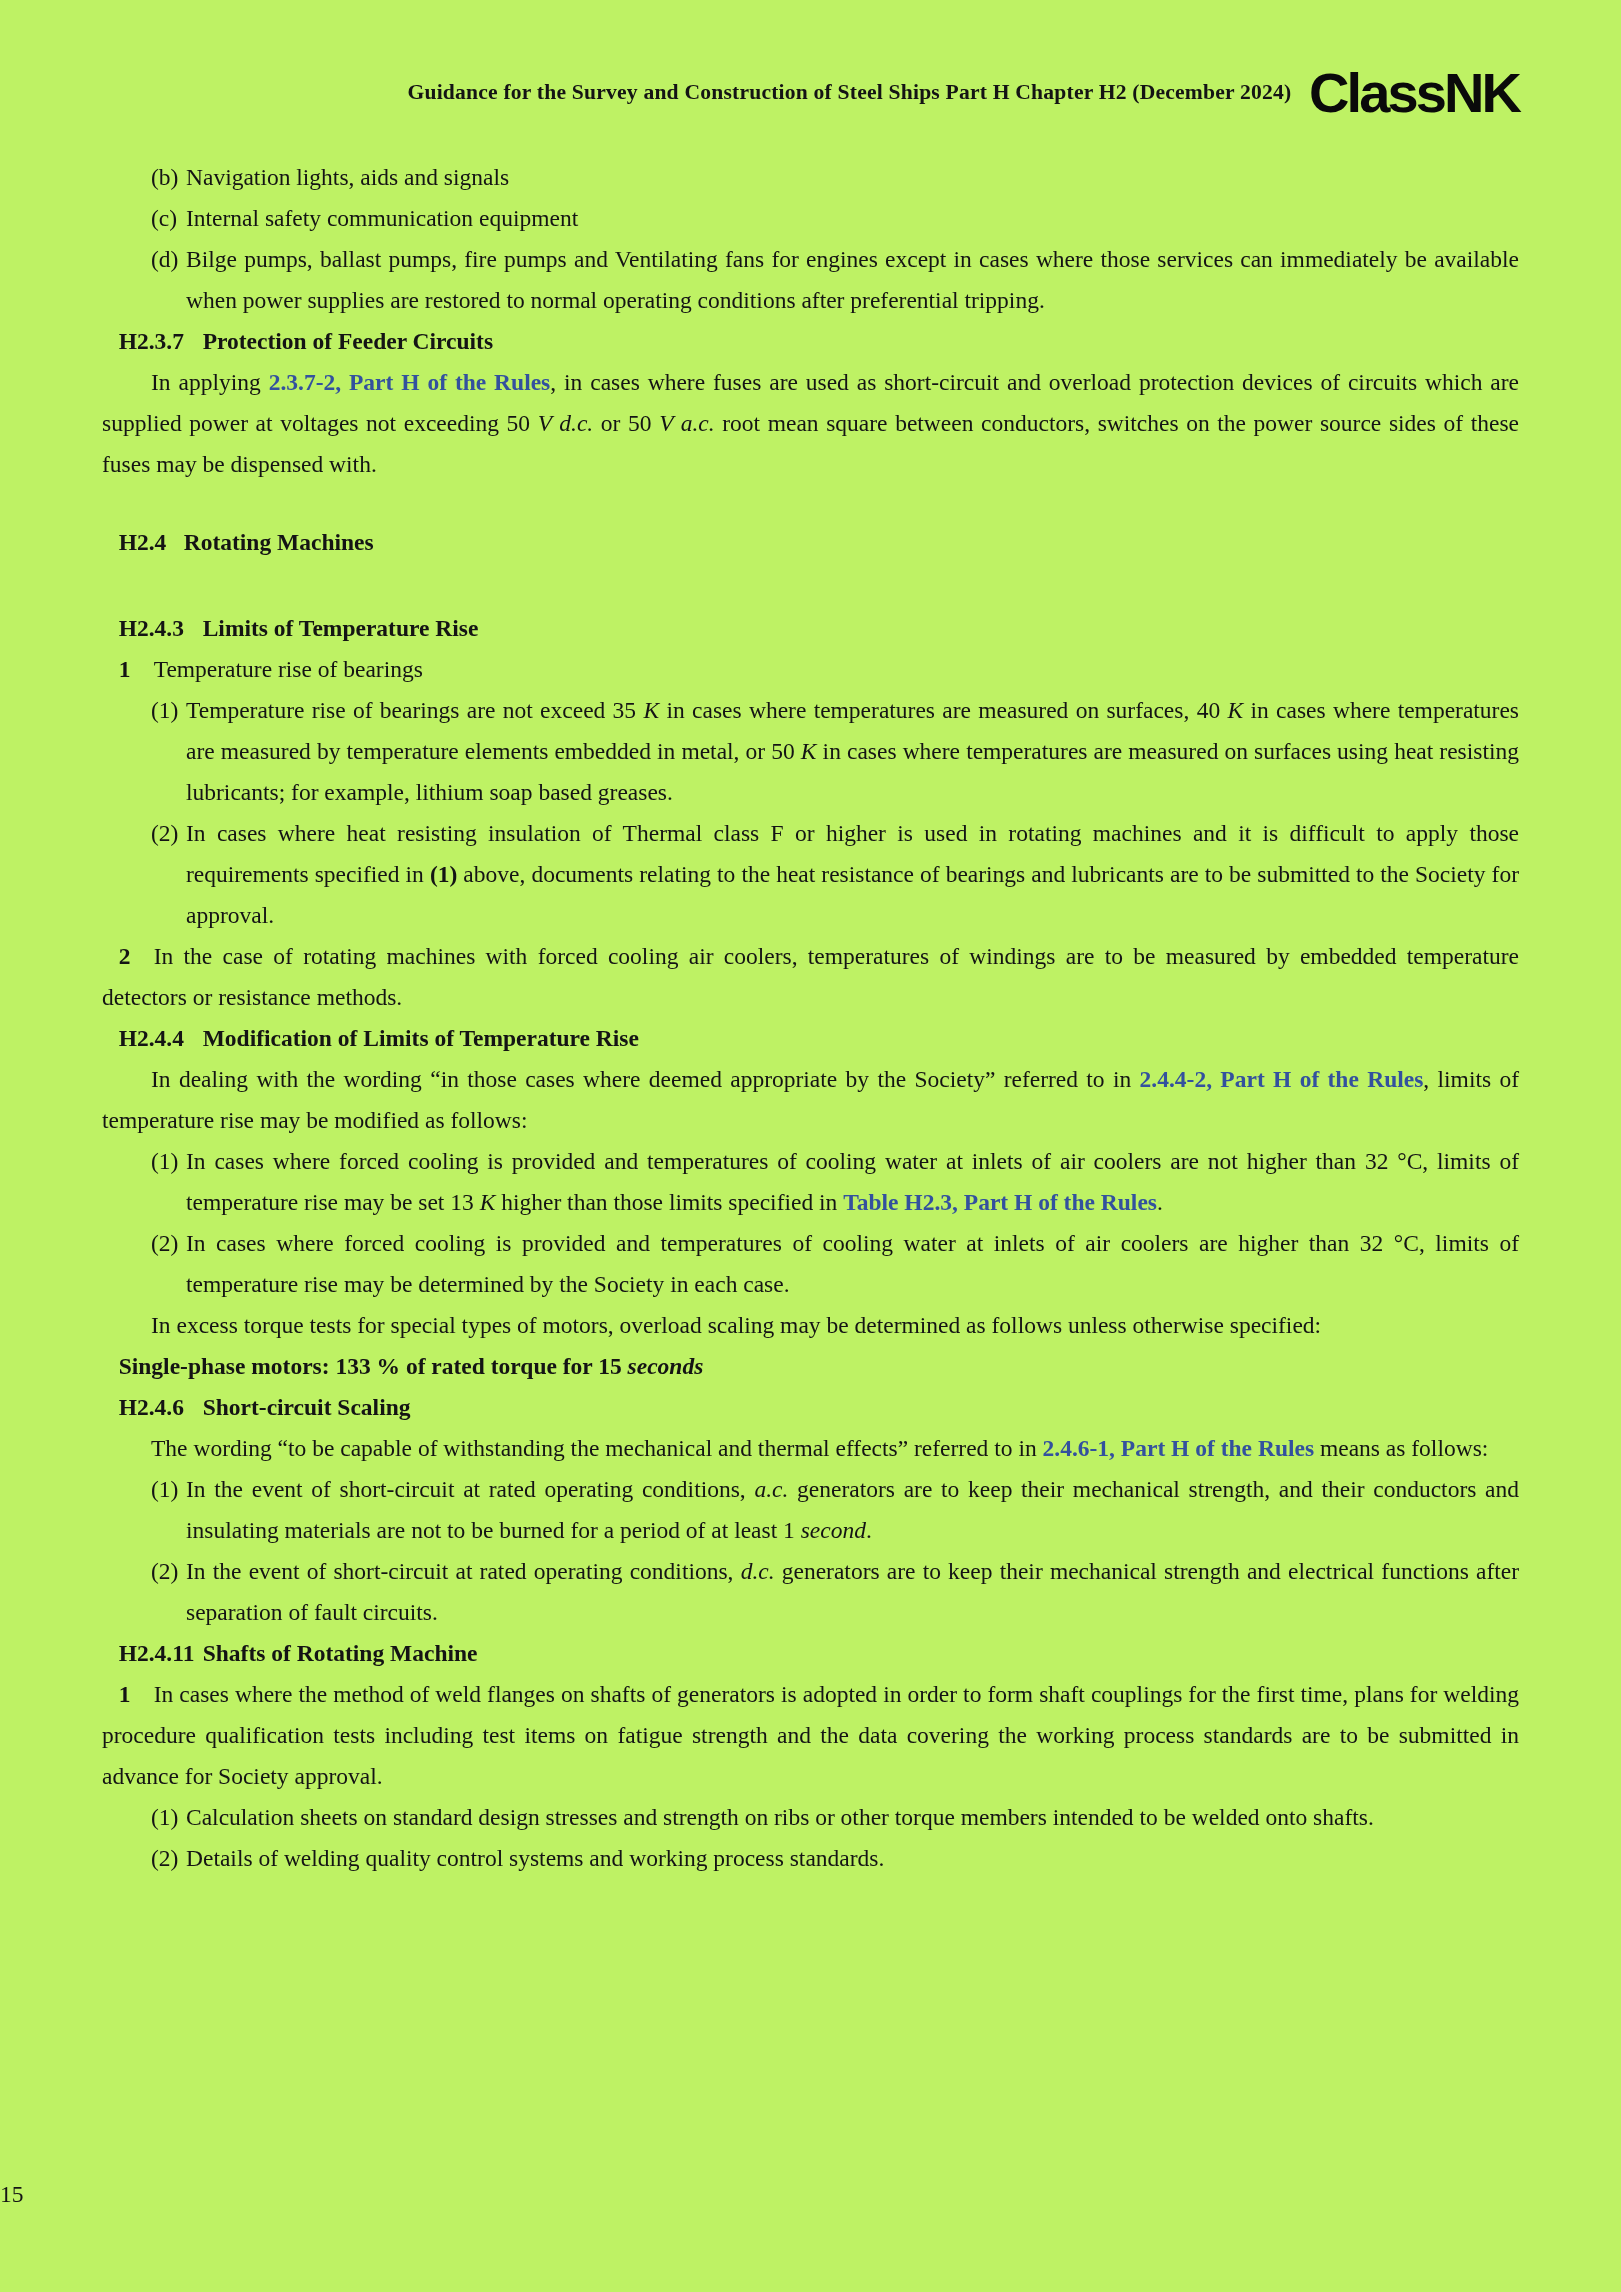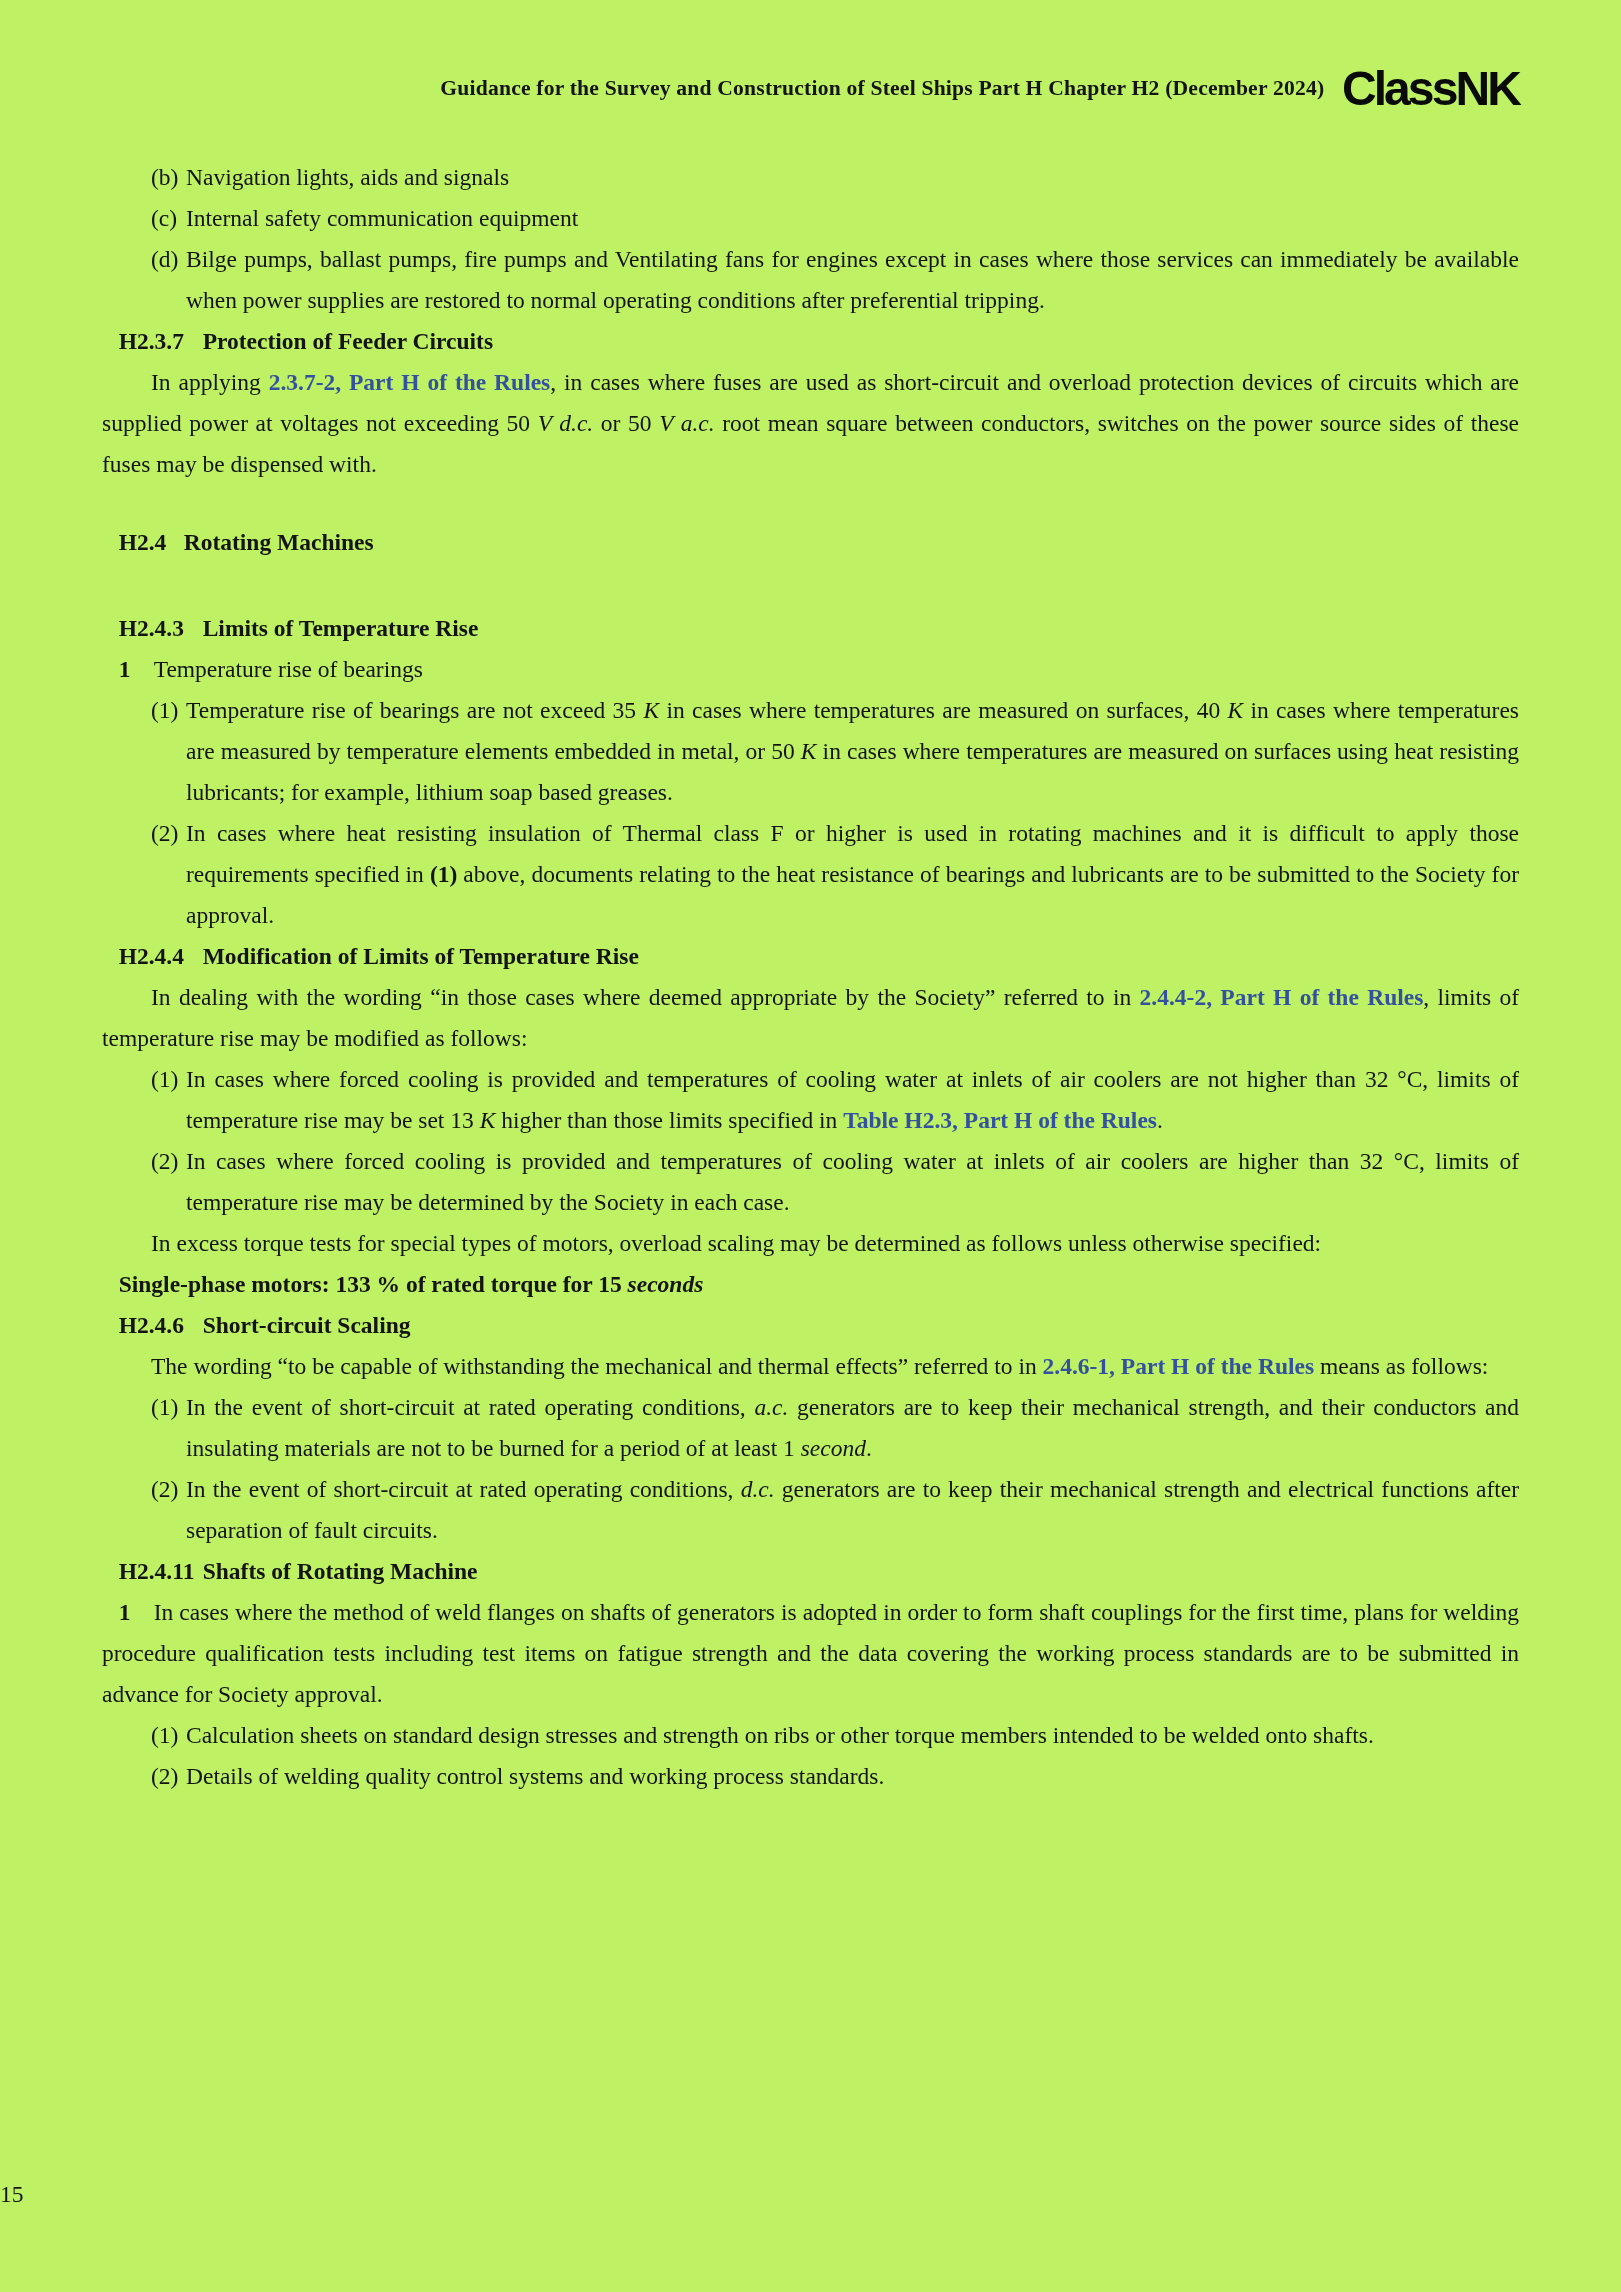--- a/index.html
+++ b/index.html
@@ -32,21 +32,21 @@
   }
   .header-title {
     font-weight: bold;
     font-size: 21.6px;
     letter-spacing: 0.2px;
     white-space: nowrap;
   }
   .logo {
     font-family: "Liberation Sans", sans-serif;
     font-weight: bold;
-    font-size: 48px;
+    font-size: 56px;
     letter-spacing: -2.9px;
     color: #0a0a0a;
   }
   
   .content { text-align: justify; }
   .li {
     position: relative;
     padding-left: 84px;
   }
   .li-marker {
@@ -133,20 +133,23 @@
     <div class="li">
       <span class="li-marker">(1)</span>
       <span><span>Temperature rise of bearings are not exceed 35 </span><span class="run-i">K</span><span> in cases where temperatures are measured on surfaces, 40 </span><span class="run-i">K</span><span> in cases where temperatures are measured by temperature elements embedded in metal, or 50 </span><span class="run-i">K</span><span> in cases where temperatures are measured on surfaces using heat resisting lubricants; for example, lithium soap based greases.</span></span>
     </div>
 
     <div class="li">
       <span class="li-marker">(2)</span>
       <span><span>In cases where heat resisting insulation of Thermal class F or higher is used in rotating machines and it is difficult to apply those requirements specified in </span><span class="run-b">(1)</span><span> above, documents relating to the heat resistance of bearings and lubricants are to be submitted to the Society for approval.</span></span>
     </div>
 
+    <div class="numbered">
+      <span class="num-marker">2</span><span><span>In the case of rotating machines with forced cooling air coolers, temperatures of windings are to be measured by embedded temperature detectors or resistance methods.</span></span>
+    </div>
 
     <div class="heading">
       <span class="h-num">H2.4.4</span><span class="h-title">Modification of Limits of Temperature Rise</span>
     </div>
 
     <p class="para"><span>In dealing with the wording “in those cases where deemed appropriate by the Society” referred to in </span><span class="run-ref">2.4.4-2, Part H of the Rules</span><span>, limits of temperature rise may be modified as follows:</span></p>
 
     <div class="li">
       <span class="li-marker">(1)</span>
       <span><span>In cases where forced cooling is provided and temperatures of cooling water at inlets of air coolers are not higher than 32 °C, limits of temperature rise may be set 13 </span><span class="run-i">K</span><span> higher than those limits specified in </span><span class="run-ref">Table H2.3, Part H of the Rules</span><span>.</span></span>

